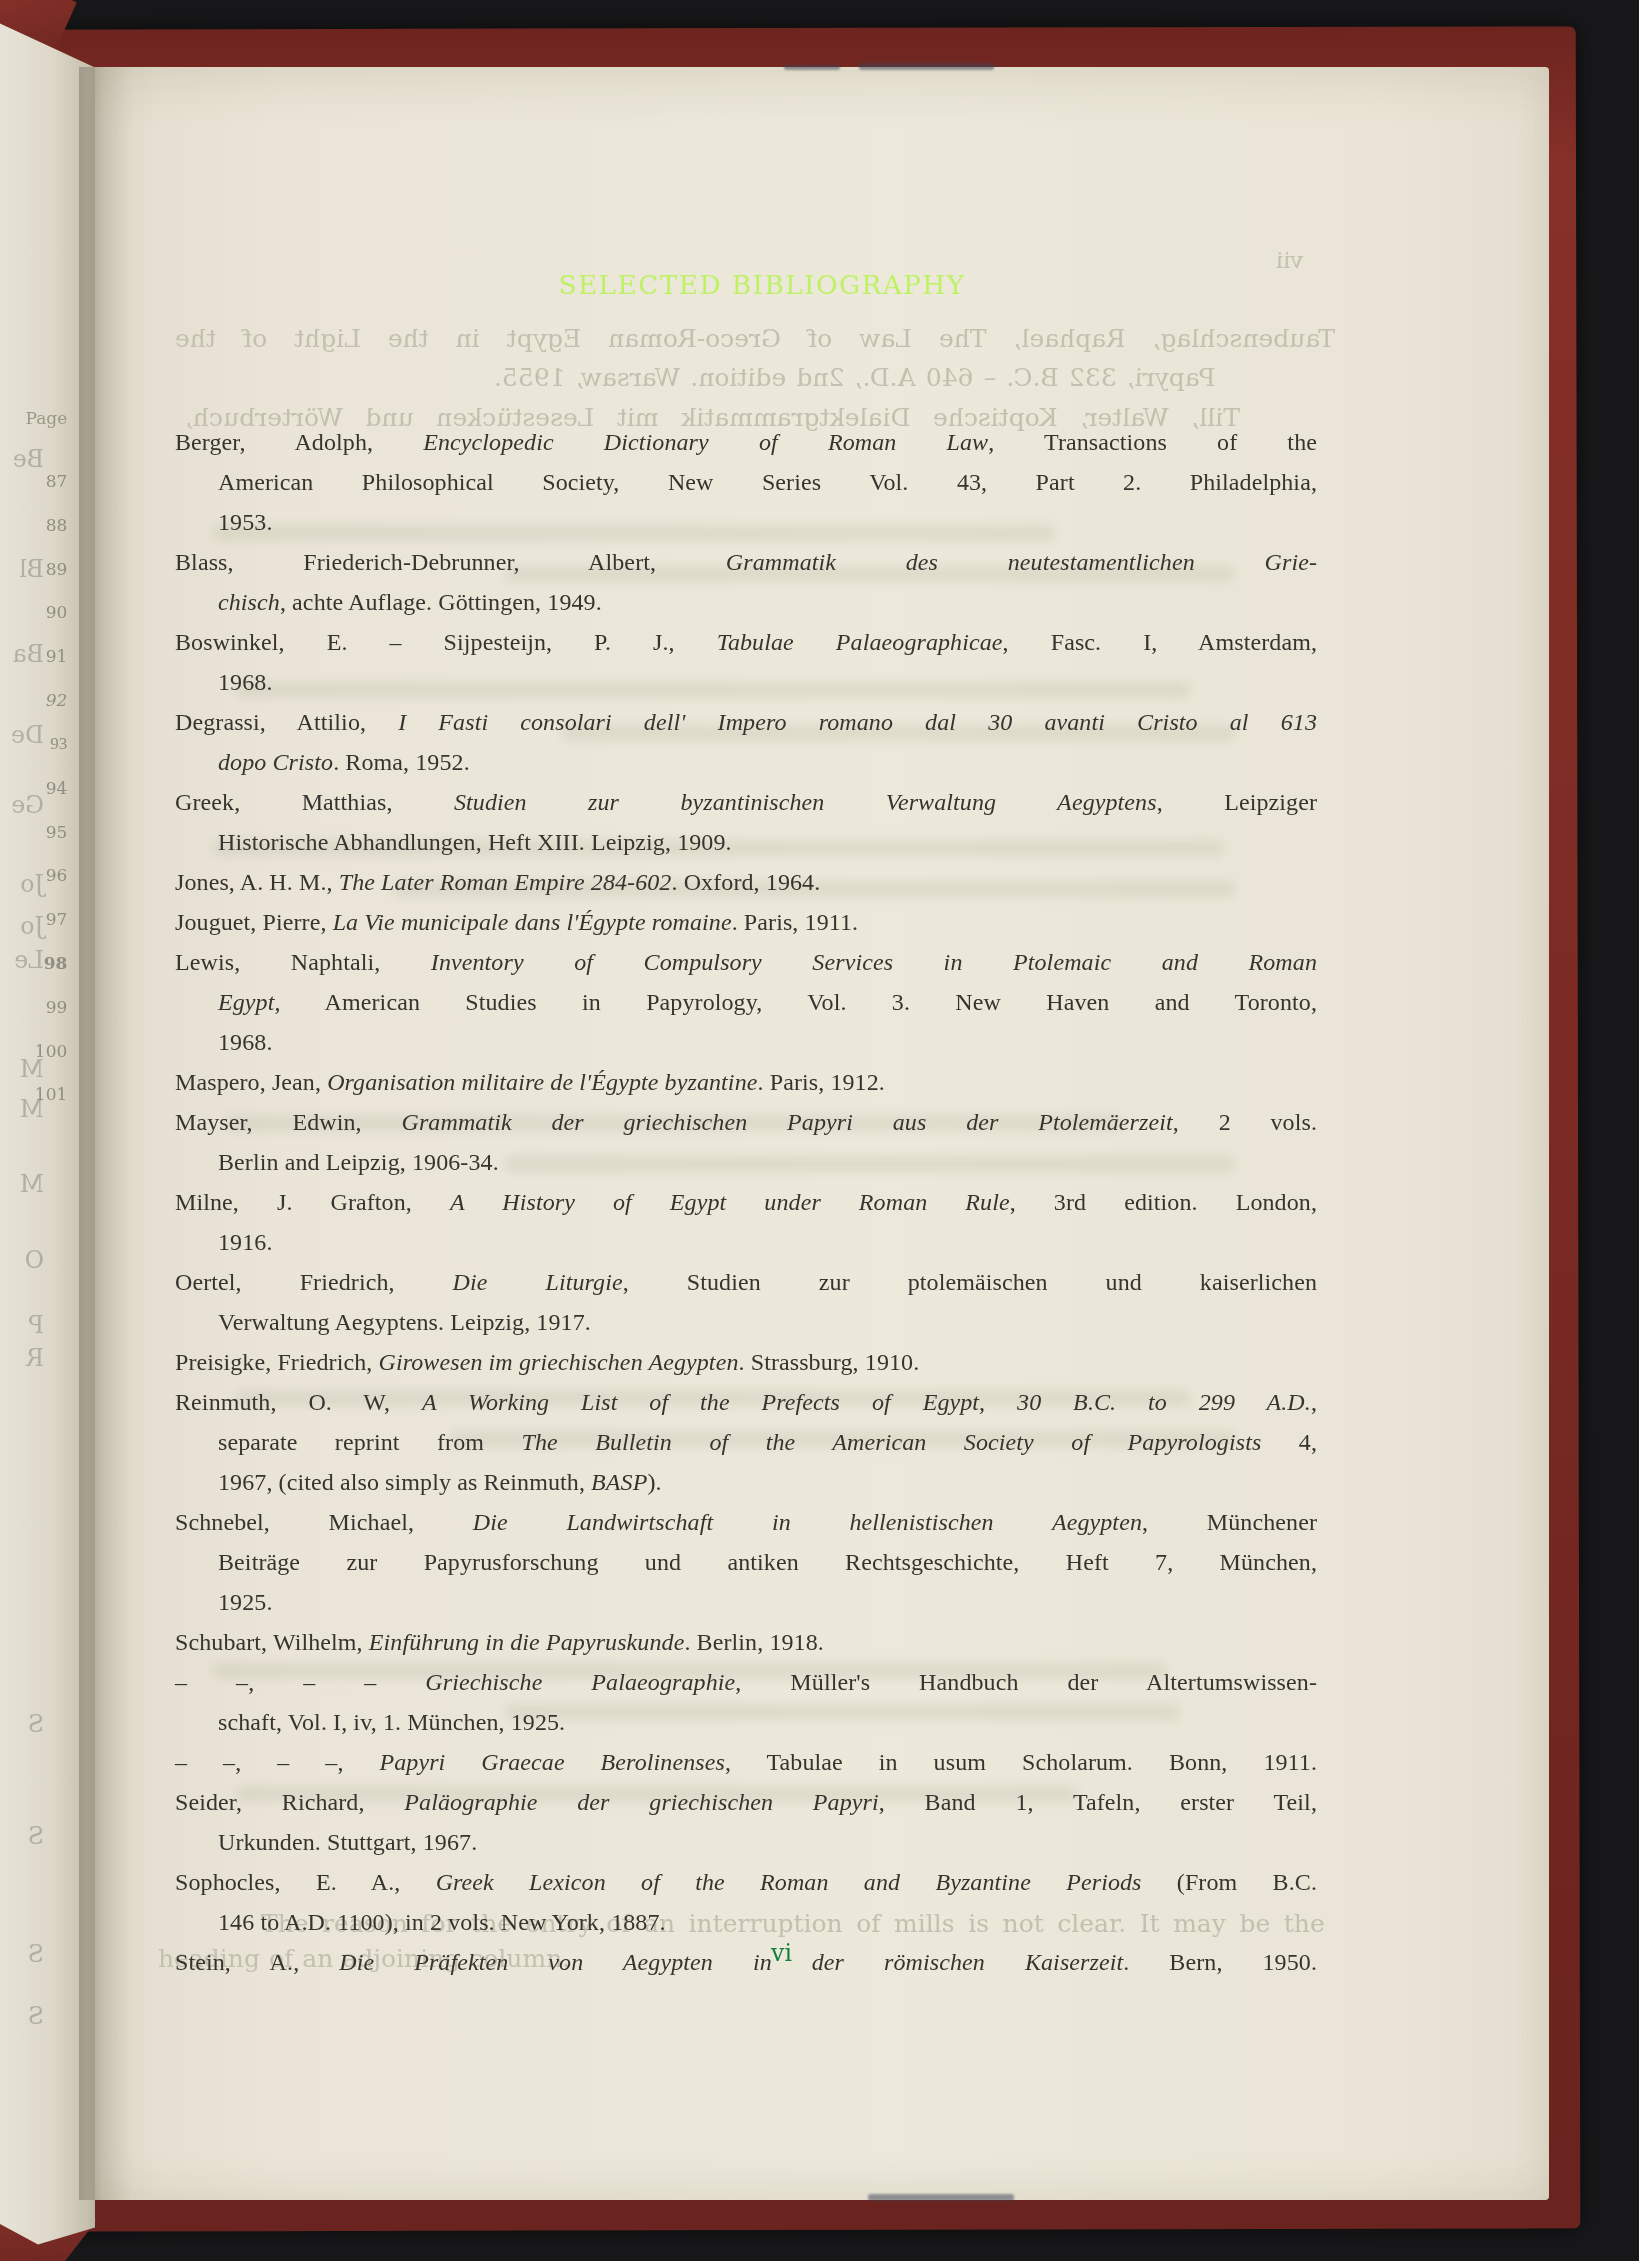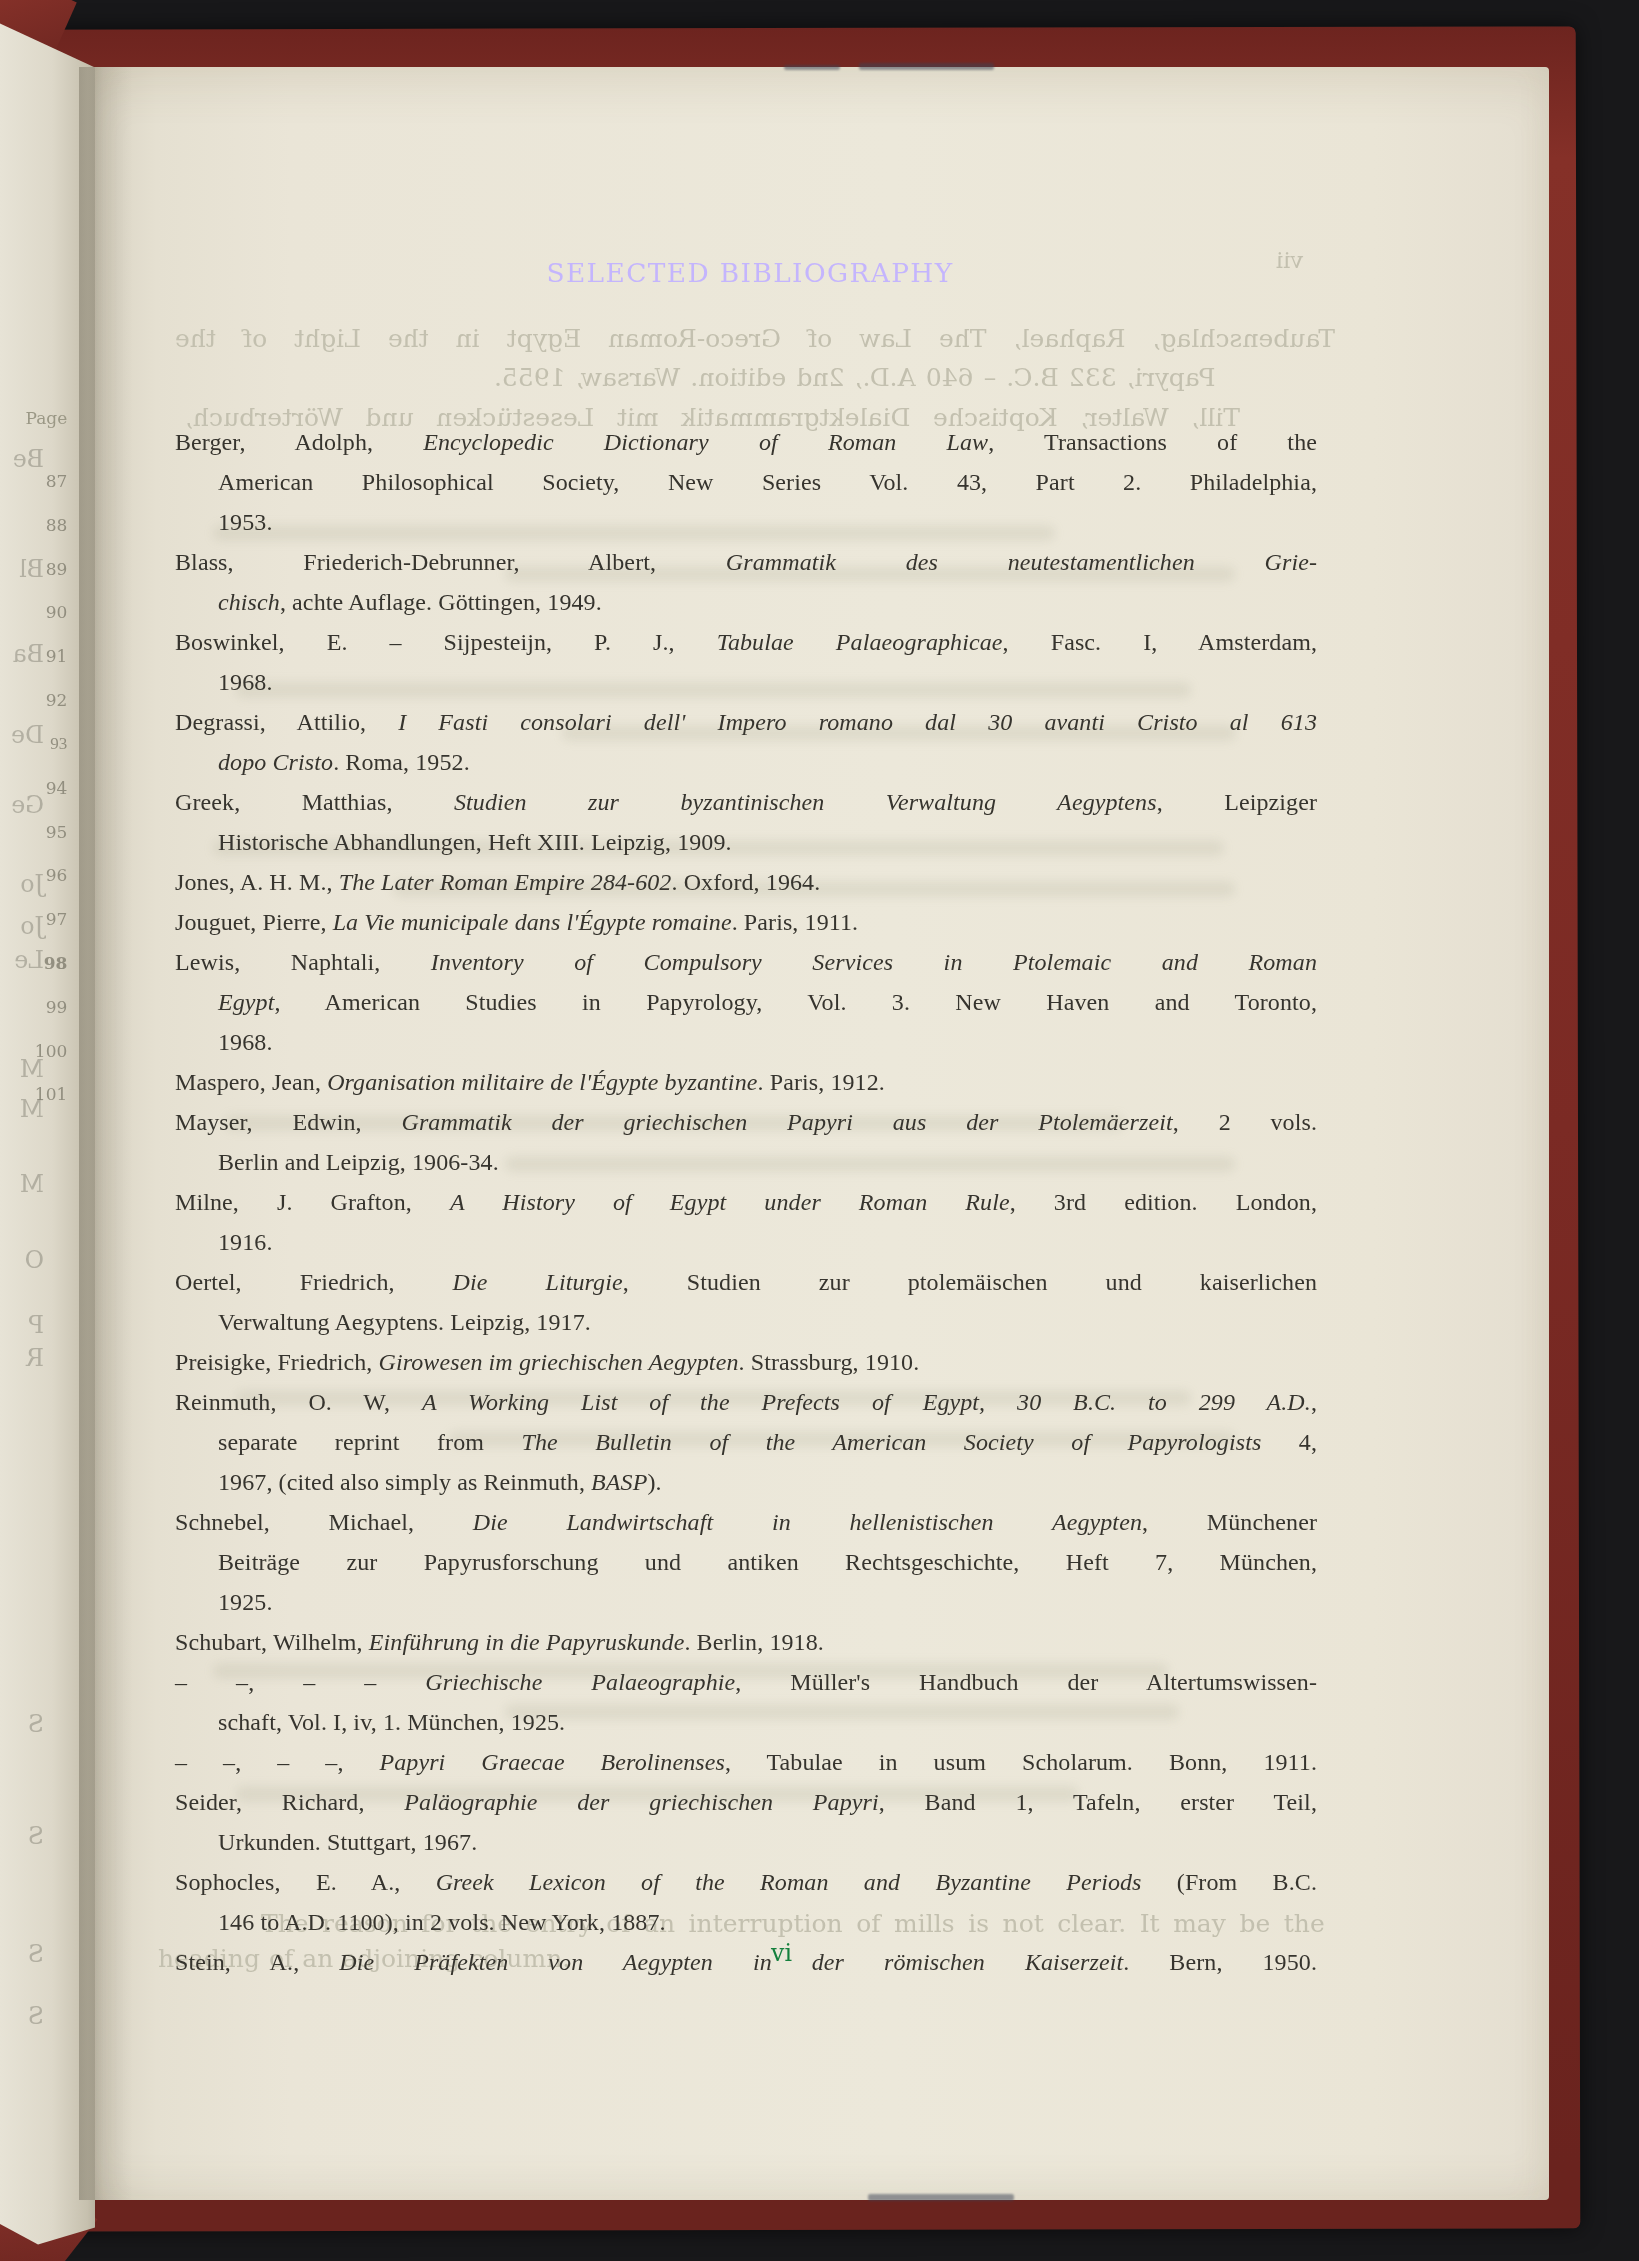--- a/index.html
+++ b/index.html
@@ -32,23 +32,23 @@
         font-size:17px;color:rgba(122,119,104,.75);}
   .col-initial{position:absolute;left:1.1px;width:43px;font-size:23.6px;
         color:rgba(128,125,112,.48);transform:scaleX(-1);filter:blur(0.3px);}
   
   .gline{position:absolute;font-size:25px;white-space:nowrap;color:#c3c0af;
          filter:blur(0.4px);}
   .gline.mir{transform:scaleX(-1);transform-origin:center;}
   .smudge{position:absolute;height:15.7px;border-radius:7.9px;
           background:rgba(158,154,132,.16);filter:blur(5px);}
   
-  .title{position:absolute;left:175px;top:253px;width:1142px;margin:4px;
+  .title{position:absolute;left:175px;top:253px;width:1142px;margin:16px;
          text-align:center;font-size:26.4px;font-weight:normal;
-         letter-spacing:1.4px;color:#c4b5fd;}
+         letter-spacing:1.4px;color:#bef264;}
   .bib{position:absolute;left:175px;top:422px;width:1142px;
        font-size:24px;line-height:40px;color:var(--ink,#36342e);
        letter-spacing:0.1px;font-family:Liberation Serif, serif;}
   .bline{text-align:justify;}
   .bline.jl{text-align-last:justify;}
   .bline.ind{padding-left:43px;}
   .bib .it{font-style:italic;}
   .folio{position:absolute;left:175px;top:1939px;width:1213px;text-align:center;
          font-size:23.6px;color:#15803d;}
 </style>
@@ -63,21 +63,21 @@
   <div class="page"></div>
 
   <div class="facing-strip">
     <div class="col-header" style="top:393px">Page</div>
     <div id="col-nums">
         <div class="col-num" style="top: 456px;">87</div>
         <div class="col-num" style="top: 500px;">88</div>
         <div class="col-num" style="top: 544px;">89</div>
         <div class="col-num" style="top: 587px;">90</div>
         <div class="col-num" style="top: 631px;">91</div>
-        <div class="col-num" style="top: 675px;">92</div>
+        <div class="col-num" style="top: 675px; font-style: italic;">92</div>
         <div class="col-num" style="top: 719px; font-family: Liberation Serif, serif;">93</div>
         <div class="col-num" style="top: 763px;">94</div>
         <div class="col-num" style="top: 807px;">95</div>
         <div class="col-num" style="top: 850px;">96</div>
         <div class="col-num" style="top: 894px;">97</div>
         <div class="col-num" style="top: 938px; font-weight: bold;">98</div>
         <div class="col-num" style="top: 982px;">99</div>
         <div class="col-num" style="top: 1026px;">100</div>
         <div class="col-num" style="top: 1069px;">101</div>
       </div>

